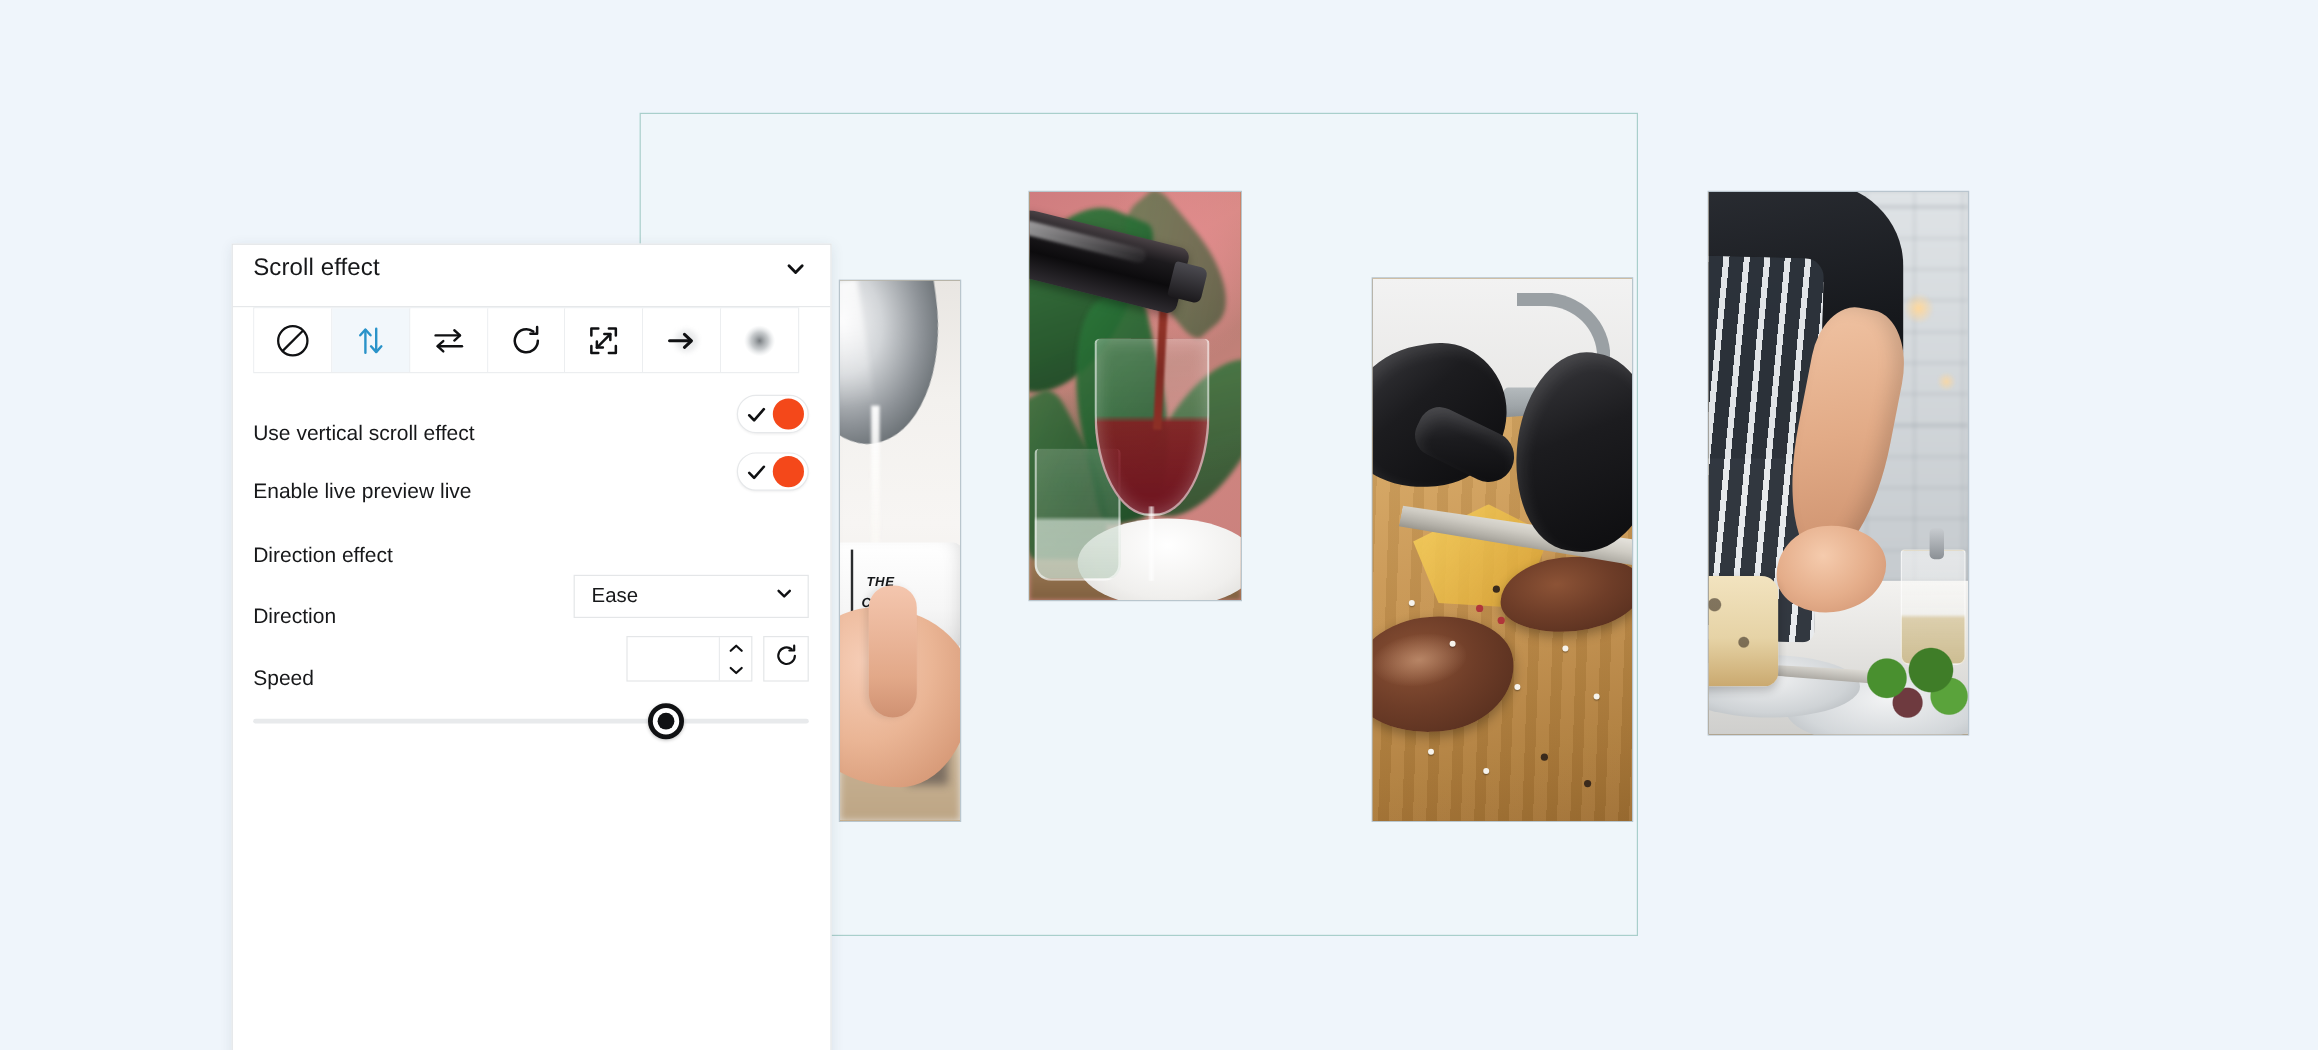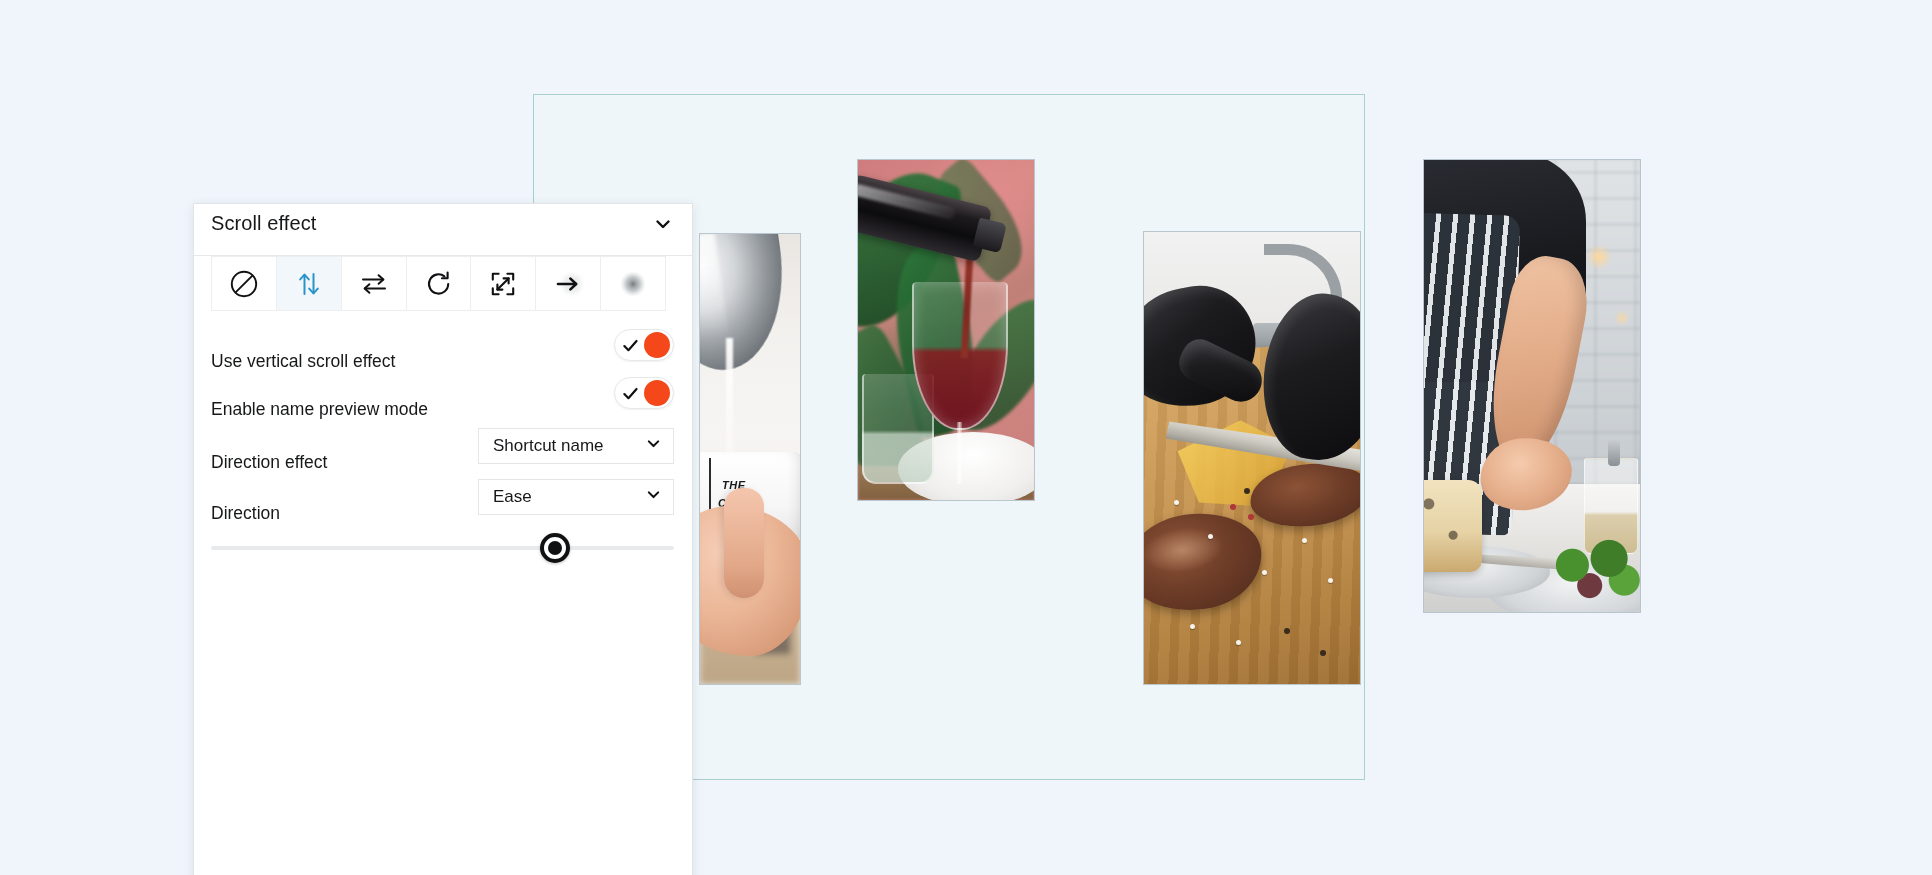--- a/index.html
+++ b/index.html
@@ -725,55 +725,75 @@
       <span class="tick">
         <svg width="17" height="17" viewBox="0 0 18 18" fill="none">
           <path d="M2.5 9.6 L6.8 14 L15.4 4.2" stroke="#101113" stroke-width="2.3" stroke-linecap="round" stroke-linejoin="round"></path>
         </svg>
       </span>
       <span class="knob"></span>
     </div>
   </div>
 
   <div class="row" id="row-preview">
-    <div class="row-label">Enable name preview mode</div>
+    <div class="row-label">Enable live preview live</div>
     <div class="toggle">
       <span class="tick">
         <svg width="17" height="17" viewBox="0 0 18 18" fill="none">
           <path d="M2.5 9.6 L6.8 14 L15.4 4.2" stroke="#101113" stroke-width="2.3" stroke-linecap="round" stroke-linejoin="round"></path>
         </svg>
       </span>
       <span class="knob"></span>
     </div>
   </div>
 
   <div class="row" id="row-shortcut">
     <div class="row-label">Direction effect</div>
-    <div class="select">
-      <span>Shortcut name</span>
-      <span>
-        <svg width="17" height="17" viewBox="0 0 20 20" fill="none">
-          <path d="M4.5 7.5 L10 13 L15.5 7.5" stroke="#101113" stroke-width="2.4" stroke-linecap="round" stroke-linejoin="round"></path>
-        </svg>
-      </span>
-    </div>
   </div>
 
   <div class="row" id="row-direction">
     <div class="row-label">Direction</div>
     <div class="select">
       <span>Ease</span>
       <span>
         <svg width="17" height="17" viewBox="0 0 20 20" fill="none">
           <path d="M4.5 7.5 L10 13 L15.5 7.5" stroke="#101113" stroke-width="2.4" stroke-linecap="round" stroke-linejoin="round"></path>
         </svg>
       </span>
     </div>
   </div>
 
 
+  <div class="row" id="row-speed">
+    <div class="row-label">Speed</div>
+    <div class="speed-controls">
+      <div class="num-wrap">
+        <input class="num-input" type="text" value="" style="">
+        <div class="spinner">
+          <div class="spin-btn">
+            <svg width="15" height="11" viewBox="0 0 16 12" fill="none">
+              <path d="M3 8 L8 3.4 L13 8" stroke="#101113" stroke-width="2" stroke-linecap="round" stroke-linejoin="round"></path>
+            </svg>
+          </div>
+          <div class="spin-btn">
+            <svg width="15" height="11" viewBox="0 0 16 12" fill="none">
+              <path d="M3 4 L8 8.6 L13 4" stroke="#101113" stroke-width="2" stroke-linecap="round" stroke-linejoin="round"></path>
+            </svg>
+          </div>
+        </div>
+      </div>
+      <div class="reset-btn">
+        <span>
+          <svg width="23" height="23" viewBox="0 0 24 24" fill="none">
+            <path d="M19.2 12 A7.2 7.2 0 1 1 16.4 6.2" stroke="#101113" stroke-width="1.9" stroke-linecap="round"></path>
+            <path d="M18.6 3.2 L18.6 7.4 L14.4 7.4" stroke="#101113" stroke-width="1.9" stroke-linecap="round" stroke-linejoin="round"></path>
+          </svg>
+        </span>
+      </div>
+    </div>
+  </div>
 
   <div id="slider-row">
     <div class="track"></div>
     <div class="handle" style="left: 329px;"></div>
   </div>
 
 </div>
 
 </body></html>

